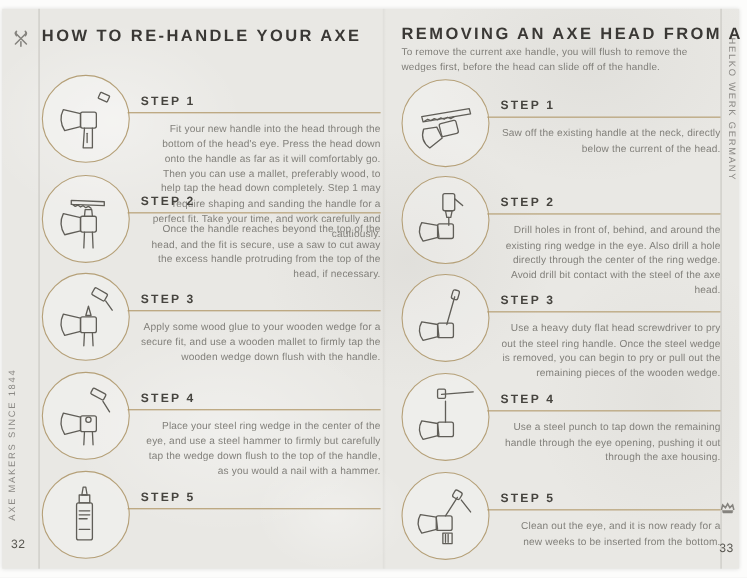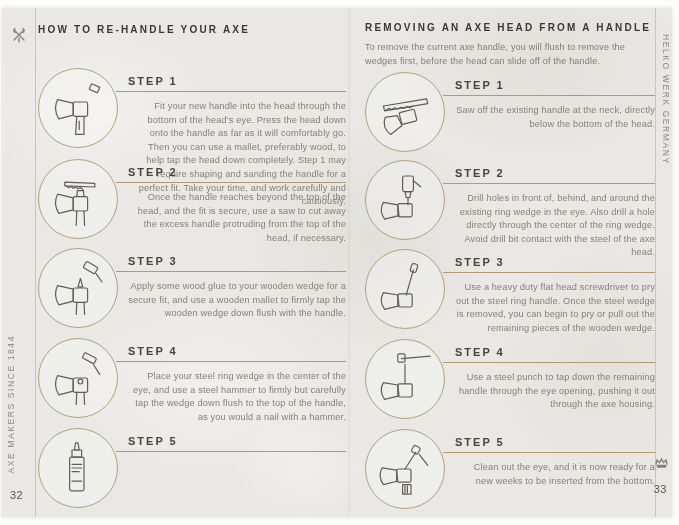--- a/index.html
+++ b/index.html
@@ -10,40 +10,40 @@
       radial-gradient(ellipse 200px 150px at 15% 20%, rgba(255,255,255,.35), transparent 60%),
       radial-gradient(ellipse 260px 180px at 80% 10%, rgba(120,118,110,.07), transparent 60%),
       radial-gradient(ellipse 220px 200px at 55% 45%, rgba(125,122,115,.08), transparent 60%),
       radial-gradient(ellipse 240px 160px at 30% 75%, rgba(255,255,255,.32), transparent 60%),
       radial-gradient(ellipse 200px 220px at 90% 70%, rgba(120,118,110,.06), transparent 60%),
       radial-gradient(ellipse 120px 90px at 45% 90%, rgba(255,255,255,.3), transparent 60%);
     box-shadow:0 0 4px rgba(0,0,0,.12);}
   .vline{position:absolute;top:0;bottom:0;width:1px;background:#c7c5c0;}
   .fold{position:absolute;top:0;bottom:0;left:346px;width:3px;
     background:linear-gradient(to right, rgba(90,88,82,.07), rgba(90,88,82,0));}
-  .page-title{position:absolute;font-size:10px;font-weight:700;letter-spacing:2.2px;
+  .page-title{position:absolute;font-size:15px;font-weight:700;letter-spacing:2.2px;
     color:#3a3835;white-space:nowrap;}
   .intro{position:absolute;font-size:9px;line-height:1.5;color:#7f7d78;letter-spacing:.2px;}
   .step{position:absolute;display:flex;align-items:flex-start;}
   .circle{width:78px;height:78px;border:1px solid #b5a078;border-radius:50%;
     flex:0 0 78px;margin-top:2px;display:flex;align-items:center;justify-content:center;
     background:rgba(255,255,255,.25);}
   .circle svg{width:60px;height:60px;}
   .step-body{margin-left:10px;}
-  .step-head{font-size:11px;font-weight:600;letter-spacing:2px;color:#46443f;margin-top:9px;}
+  .step-head{font-size:11px;font-weight:600;letter-spacing:2px;color:#46443f;margin-top:20px;}
   .rule{height:1px;background:#b29a6c;margin-top:4px;margin-bottom:8px;margin-left:-12px;}
   .step-text{font-size:9.2px;line-height:1.48;color:#82807b;letter-spacing:.15px;margin:0;text-align:right;}
   .left .step-body{width:218px;}
   .right .step-body{width:200px;}
   .side-text{position:absolute;font-size:8.5px;letter-spacing:1.6px;color:#8b8985;white-space:nowrap;}
   .side-left{left:4px;bottom:44px;writing-mode:vertical-rl;transform:rotate(180deg);}
   .side-right{right:1px;top:26px;writing-mode:vertical-rl;}
   .pagenum{position:absolute;font-size:11px;color:#57554f;letter-spacing:.5px;text-align:right;}
   .pn-left{left:8px;bottom:16px;}
-  .pn-right{right:5px;bottom:22px;}
+  .pn-right{right:5px;bottom:12px;}
   .logo{position:absolute;left:8px;top:18px;}
   .crown{position:absolute;right:3px;bottom:44px;}
   svg.lineart *{stroke:#605e58;stroke-width:2;fill:none;stroke-linejoin:round;stroke-linecap:round;}
   svg.smallicon *{stroke:#85837e;fill:none;stroke-width:1.4;stroke-linecap:round;}
 </style>
 </head>
 <body>
 
 <div class="paper">
   <div class="vline" style="left:33px"></div>
@@ -165,21 +165,21 @@
       <svg class="lineart" viewBox="0 0 100 100">
         <path d="M20 56 Q10 72 22 86 L44 76 L40 58 Z" transform="rotate(-14 30 70)"></path>
         <rect x="42" y="48" width="26" height="20" rx="3" transform="rotate(-14 55 58)"></rect>
         <path d="M14 40 L86 28 L88 36 L16 48 Z"></path>
           <path d="M18 47 l5 -3 l5 2 l5 -3 l5 2 l5 -3 l5 2 l5 -3 l5 2 l5 -3"></path>
       </svg>
     </div>
     <div class="step-body">
       <div class="step-head">STEP 1</div>
       <div class="rule"></div>
-      <p class="step-text">Saw off the existing handle at the neck, directly below the bottom of the head.</p>
+      <p class="step-text">Saw off the existing handle at the neck, directly below the current of the head.</p>
     </div>
   </div>
 
   <div class="step right" style="left:363px;top:150px">
     <div class="circle">
       <svg class="lineart" viewBox="0 0 100 100">
         <path d="M14 54 Q6 68 16 82 L40 76 L38 58 Z"></path>
           <rect x="38" y="56" width="24" height="22" rx="3"></rect>
         <rect x="46" y="10" width="18" height="26" rx="3"></rect>
           <path d="M50 36 L60 36 L58 46 L52 46 Z"></path>

